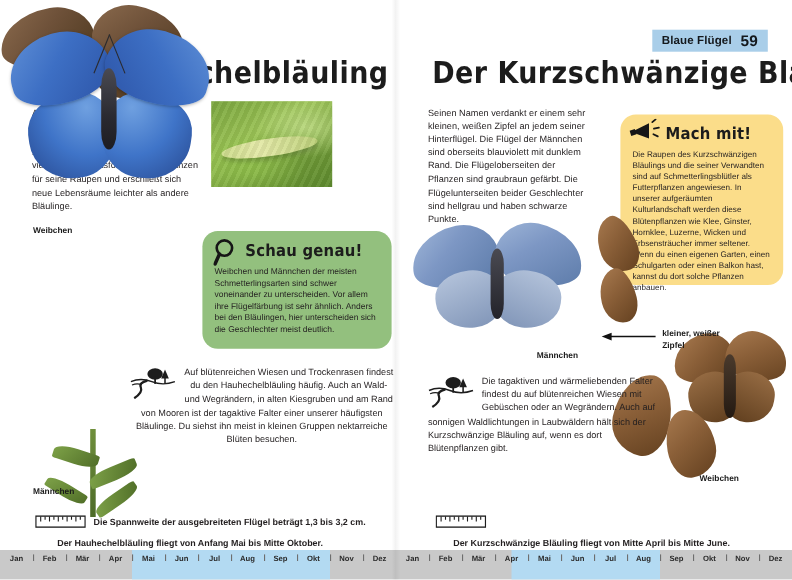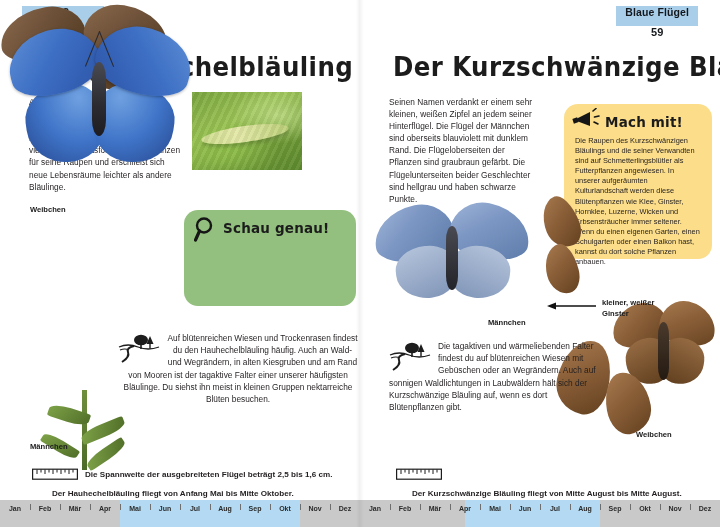--- a/index.html
+++ b/index.html
@@ -23,36 +23,35 @@
     position: relative;
     width: 360px;
     height: 527px;
     background: #ffffff;
     overflow: hidden;
   }
 
   
   .runhead {
     position: absolute;
-    top: 6px;
+    top: 27px;
     height: 20px;
     background: #a9cee9;
     display: flex;
     align-items: center;
     gap: 8px;
     padding: 0 9px;
     font-size: 10.5px;
     font-weight: bold;
     color: #14181c;
     letter-spacing: .1px;
-    flex-direction: column;
   }
   .runhead.left  { left: 22px; }
   .runhead.right { right: 22px; }
-  .runhead .pageno { font-size: 11px; font-weight: bold; }
+  .runhead .pageno { font-size: 14px; font-weight: bold; }
 
   
   .title {
     position: absolute;
     top: 50px;
     font-family: "DejaVu Sans", sans-serif;
     font-weight: bold;
     font-size: 24.5px;
     color: #1c1c1c;
     letter-spacing: .4px;
@@ -399,20 +398,21 @@
     <div class="plabel" style="left:30px; top:442px;">Männchen</div>
 
     <div class="callout green-box">
       <span class="magnifier">
         <svg viewBox="0 0 26 26" width="26" height="26">
           <circle cx="10" cy="9.5" r="7" fill="none" stroke="#161616" stroke-width="2.4"></circle>
           <line x1="5.5" y1="15" x2="1.5" y2="24" stroke="#161616" stroke-width="3.2" stroke-linecap="round"></line>
         </svg>
       </span>
       <span class="cotitle">Schau genau!</span>
+      <div class="cotext">Weibchen und Männchen der meisten Schmetterlingsarten sind schwer voneinander zu unterscheiden. Vor allem ihre Flügelfärbung ist sehr ähnlich. Anders bei den Bläulingen, hier unterscheiden sich die Geschlechter meist deutlich.</div>
     </div>
 
     <div class="habitat-block habitat-left">
       <span class="habitat-icon">
         <svg viewBox="0 0 42 30" width="42" height="30">
           <ellipse cx="23" cy="7" rx="7" ry="5.2" fill="#1d1d1d"></ellipse>
           <rect x="22.2" y="9" width="1.6" height="7" fill="#1d1d1d"></rect>
           <path d="M32 3 L35.5 11 L28.5 11 Z" fill="#1d1d1d"></path>
           <rect x="31.3" y="10.5" width="1.4" height="5" fill="#1d1d1d"></rect>
           <path d="M1 14 Q10 10 20 14 Q30 18 41 14" fill="none" stroke="#1d1d1d" stroke-width="1.3"></path>
@@ -434,21 +434,21 @@
             <line x1="17" y1="1.5" x2="17" y2="4.5"></line>
             <line x1="21" y1="1.5" x2="21" y2="6"></line>
             <line x1="25" y1="1.5" x2="25" y2="4.5"></line>
             <line x1="29" y1="1.5" x2="29" y2="6"></line>
             <line x1="33" y1="1.5" x2="33" y2="4.5"></line>
             <line x1="37" y1="1.5" x2="37" y2="6"></line>
             <line x1="41" y1="1.5" x2="41" y2="4.5"></line>
           </g>
         </svg>
       </span>
-      <span>Die Spannweite der ausgebreiteten Flügel beträgt 2,5 bis 1,6 cm.</span>
+      <span>Die Spannweite der ausgebreiteten Flügel beträgt 1,3 bis 3,2 cm.</span>
     </div>
 
     <div class="flight-note flight-left">Der Hauhechelbläuling fliegt von Anfang Mai bis Mitte Oktober.</div>
 
     <div class="monthbar" style="background: rgb(201, 201, 201);">
       <div class="hl" style="left: 33.3%; width: 50%; background: rgb(179, 218, 242);"></div>
       <div class="months">
         <div class="m">Jan</div>
         <div class="m">Feb</div>
         <div class="m">Mär</div>
@@ -534,21 +534,21 @@
     <div class="plabel" style="left:128px; top:318px;">Männchen</div>
     <div class="plabel" style="left:276px; top:430px;">Weibchen</div>
 
     <div class="leader" style="left:186px; top:300px;">
       <svg viewBox="0 0 52 14" width="52" height="14">
         <line x1="50" y1="6" x2="8" y2="6" stroke="#111" stroke-width="1.4"></line>
         <path d="M1 6 L10 2.4 L10 9.6 Z" fill="#111"></path>
       </svg>
     </div>
     <div class="plabel" style="left:242px; top:298px;">kleiner, weißer</div>
-    <div class="plabel" style="left:242px; top:309px;">Ginster</div>
+    <div class="plabel" style="left:242px; top:309px;">Zipfel</div>
 
     <div class="habitat-block habitat-right" style="left:29px; top:340px; width:208px;">
       <span class="habitat-icon">
         <svg viewBox="0 0 42 30" width="42" height="30">
           <ellipse cx="23" cy="7" rx="7" ry="5.2" fill="#1d1d1d"></ellipse>
           <rect x="22.2" y="9" width="1.6" height="7" fill="#1d1d1d"></rect>
           <path d="M32 3 L35.5 11 L28.5 11 Z" fill="#1d1d1d"></path>
           <rect x="31.3" y="10.5" width="1.4" height="5" fill="#1d1d1d"></rect>
           <path d="M1 14 Q10 10 20 14 Q30 18 41 14" fill="none" stroke="#1d1d1d" stroke-width="1.3"></path>
           <path d="M4 29 Q12 24 10 19 Q8 15 16 13" fill="none" stroke="#1d1d1d" stroke-width="2"></path>
@@ -571,21 +571,21 @@
             <line x1="25" y1="1.5" x2="25" y2="4.5"></line>
             <line x1="29" y1="1.5" x2="29" y2="6"></line>
             <line x1="33" y1="1.5" x2="33" y2="4.5"></line>
             <line x1="37" y1="1.5" x2="37" y2="6"></line>
             <line x1="41" y1="1.5" x2="41" y2="4.5"></line>
           </g>
         </svg>
       </span>
     </div>
 
-    <div class="flight-note" style="left:52px; top:489px;">Der Kurzschwänzige Bläuling fliegt von Mitte August bis Mitte August.</div>
+    <div class="flight-note" style="left:52px; top:489px;">Der Kurzschwänzige Bläuling fliegt von Mitte April bis Mitte June.</div>
 
     <div class="monthbar" style="background: rgb(201, 201, 201);">
       <div class="hl" style="left: 29.2%; width: 37.5%; background: rgb(179, 218, 242);"></div>
       <div class="months">
         <div class="m">Jan</div>
         <div class="m">Feb</div>
         <div class="m">Mär</div>
         <div class="m">Apr</div>
         <div class="m">Mai</div>
         <div class="m">Jun</div>

